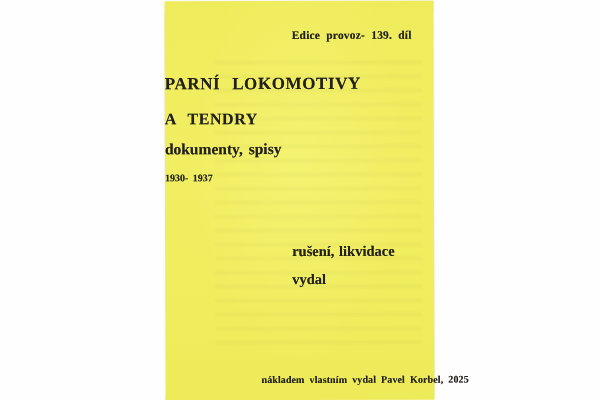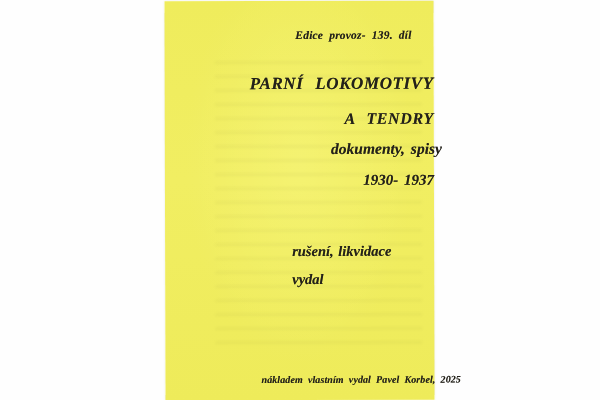--- a/index.html
+++ b/index.html
@@ -45,55 +45,53 @@
     filter: blur(1.4px);
     opacity: 0.45;
     pointer-events: none;
   }
   .txt {
     position: absolute;
     color: #23211a;
     font-weight: bold;
     white-space: nowrap;
     text-shadow: 0 0 0.6px rgba(35,33,26,0.55);
-    font-style: italic;
   }
   .edition {
     top: 28px;
     right: 22px;
     font-size: 11.5px;
     word-spacing: 3px;
     letter-spacing: 0.2px;
   }
   .centered {
     left: 0;
     width: 100%;
-    text-align: right;
+    text-align: left;
   }
   .title-main {
     top: 73px;
     font-size: 17px;
     letter-spacing: 0.6px;
     word-spacing: 7px;
   }
   .title-sub {
     top: 109px;
     font-size: 16px;
     letter-spacing: 0.6px;
     word-spacing: 7px;
   }
   .doc-type {
     top: 139px;
     font-size: 15.5px;
     word-spacing: 2px;
-    padding-left: 8px;
   }
   .years {
     top: 171px;
-    font-size: 15px;
+    font-size: 10px;
     word-spacing: 2px;
   }
   .topic {
     left: 127px;
     font-size: 14.5px;
     word-spacing: 1px;
   }
   .topic-1 { top: 242px; }
   .topic-2 { top: 270px; }
   .topic-3 { top: 298px; }

